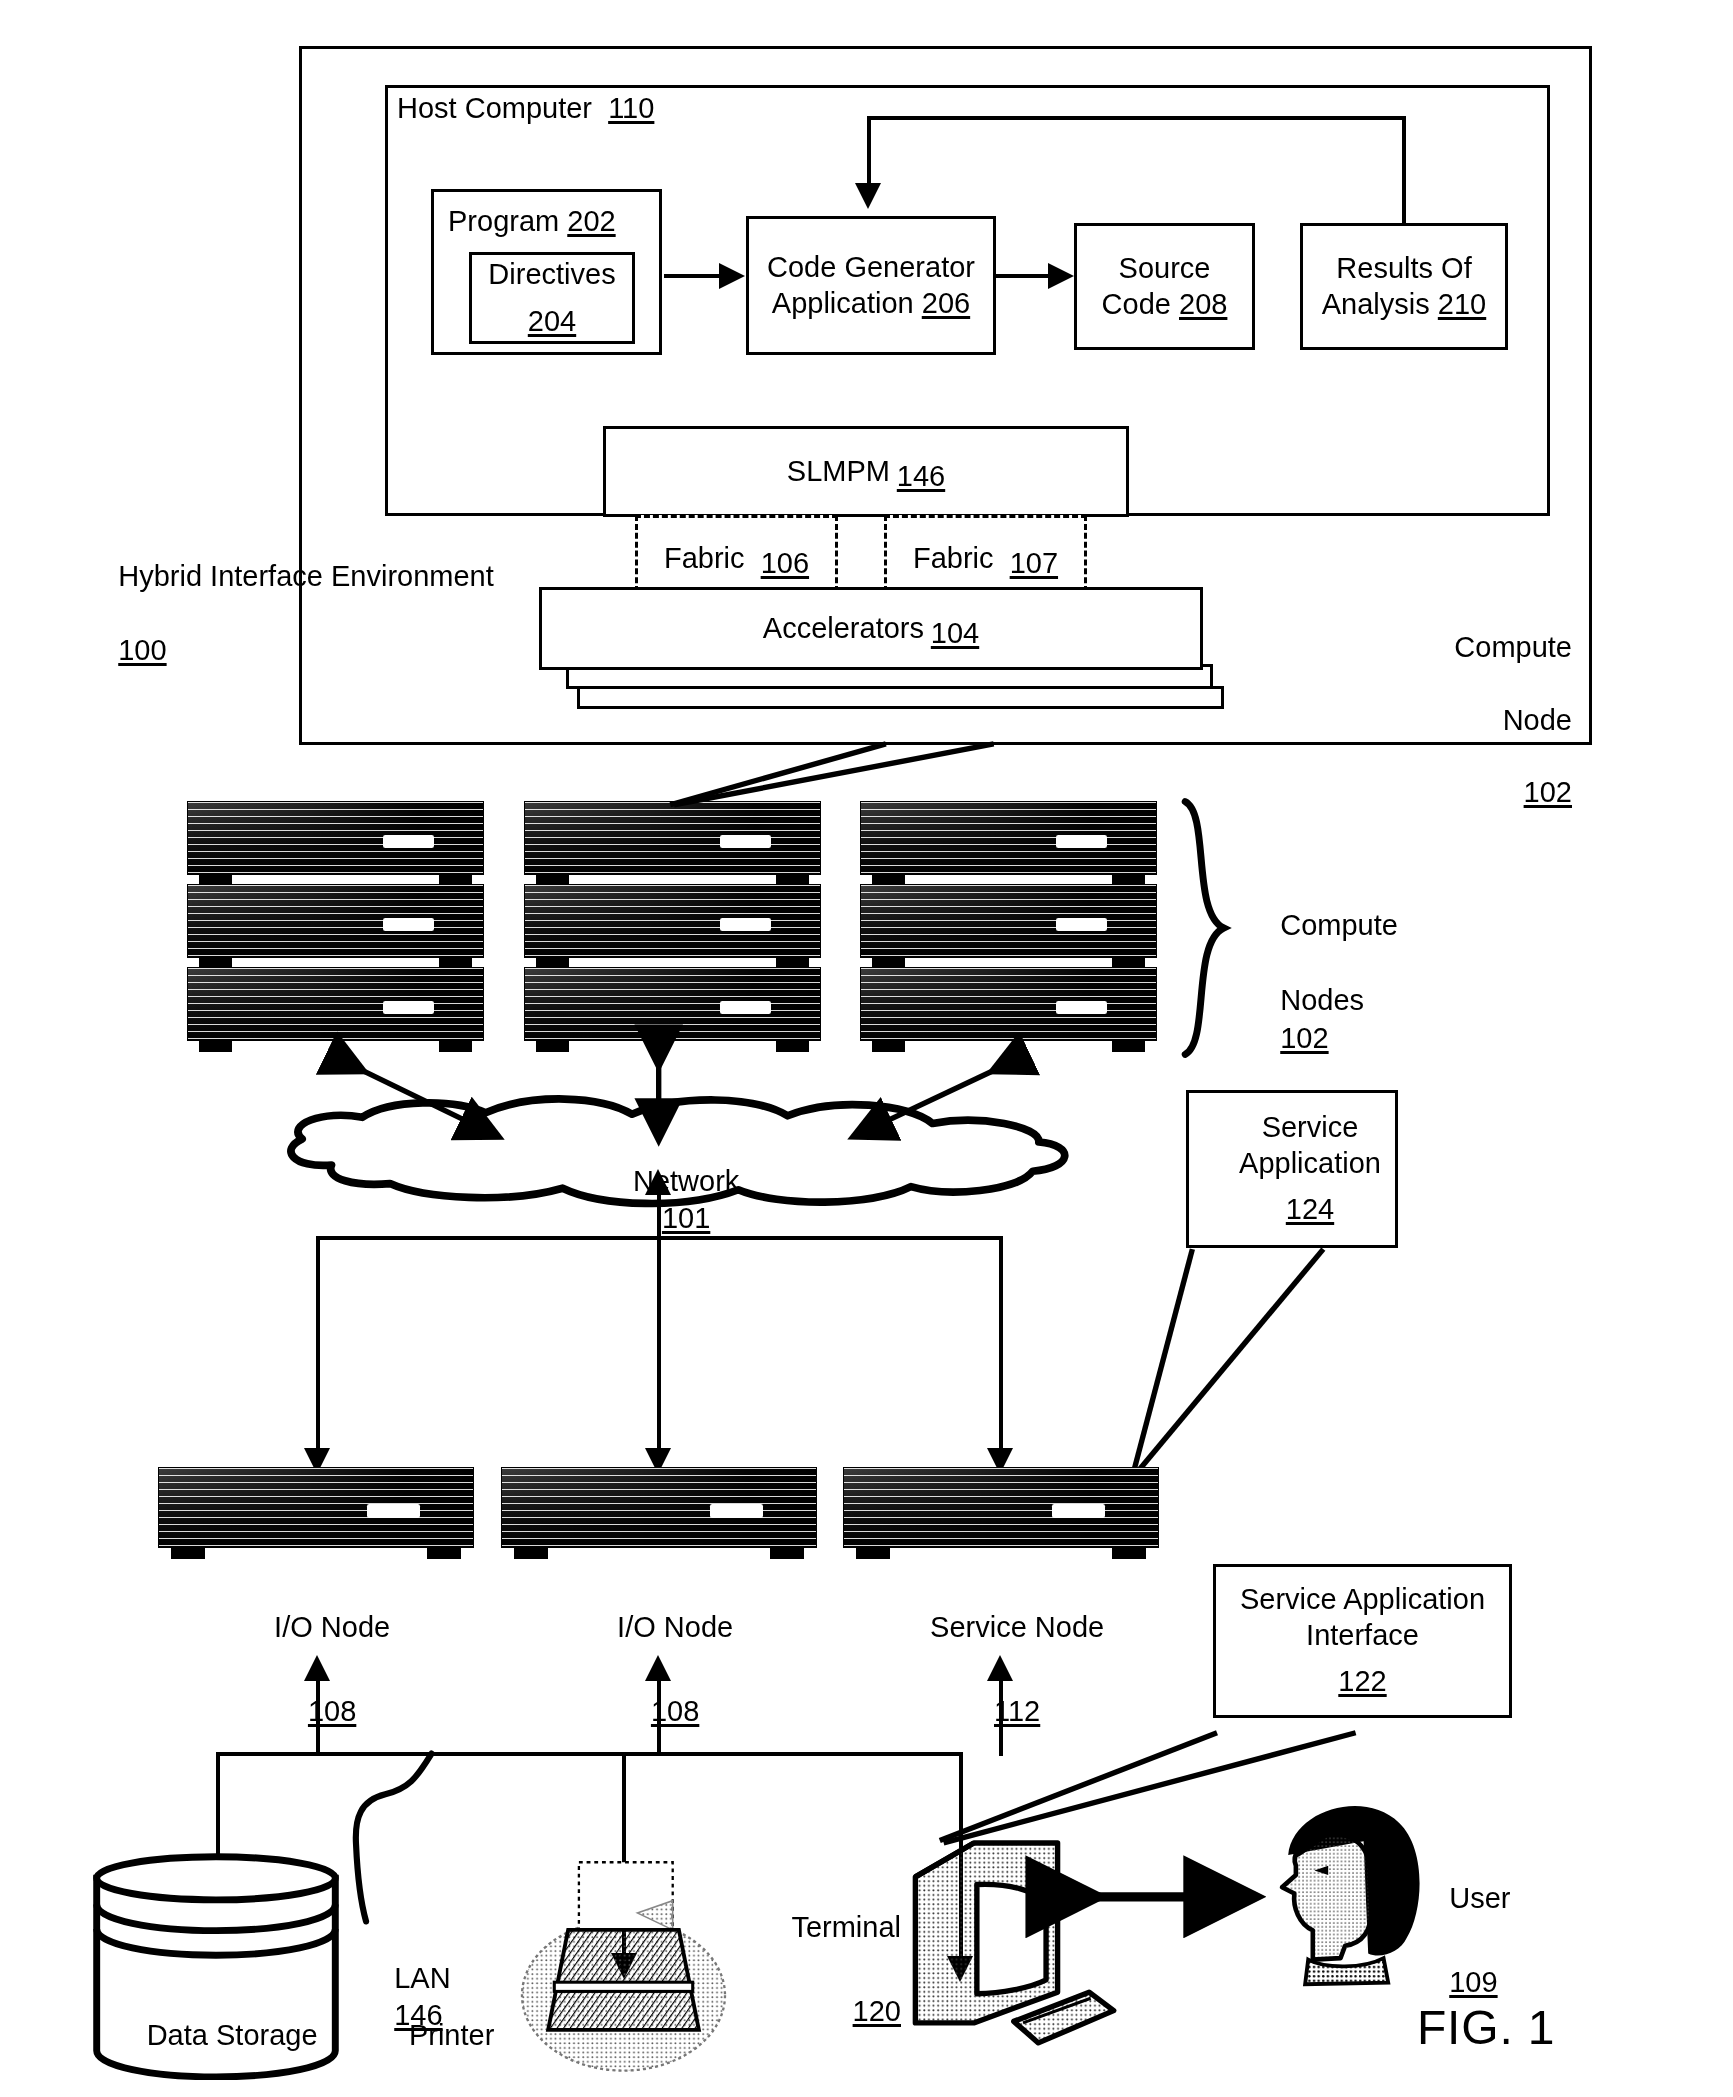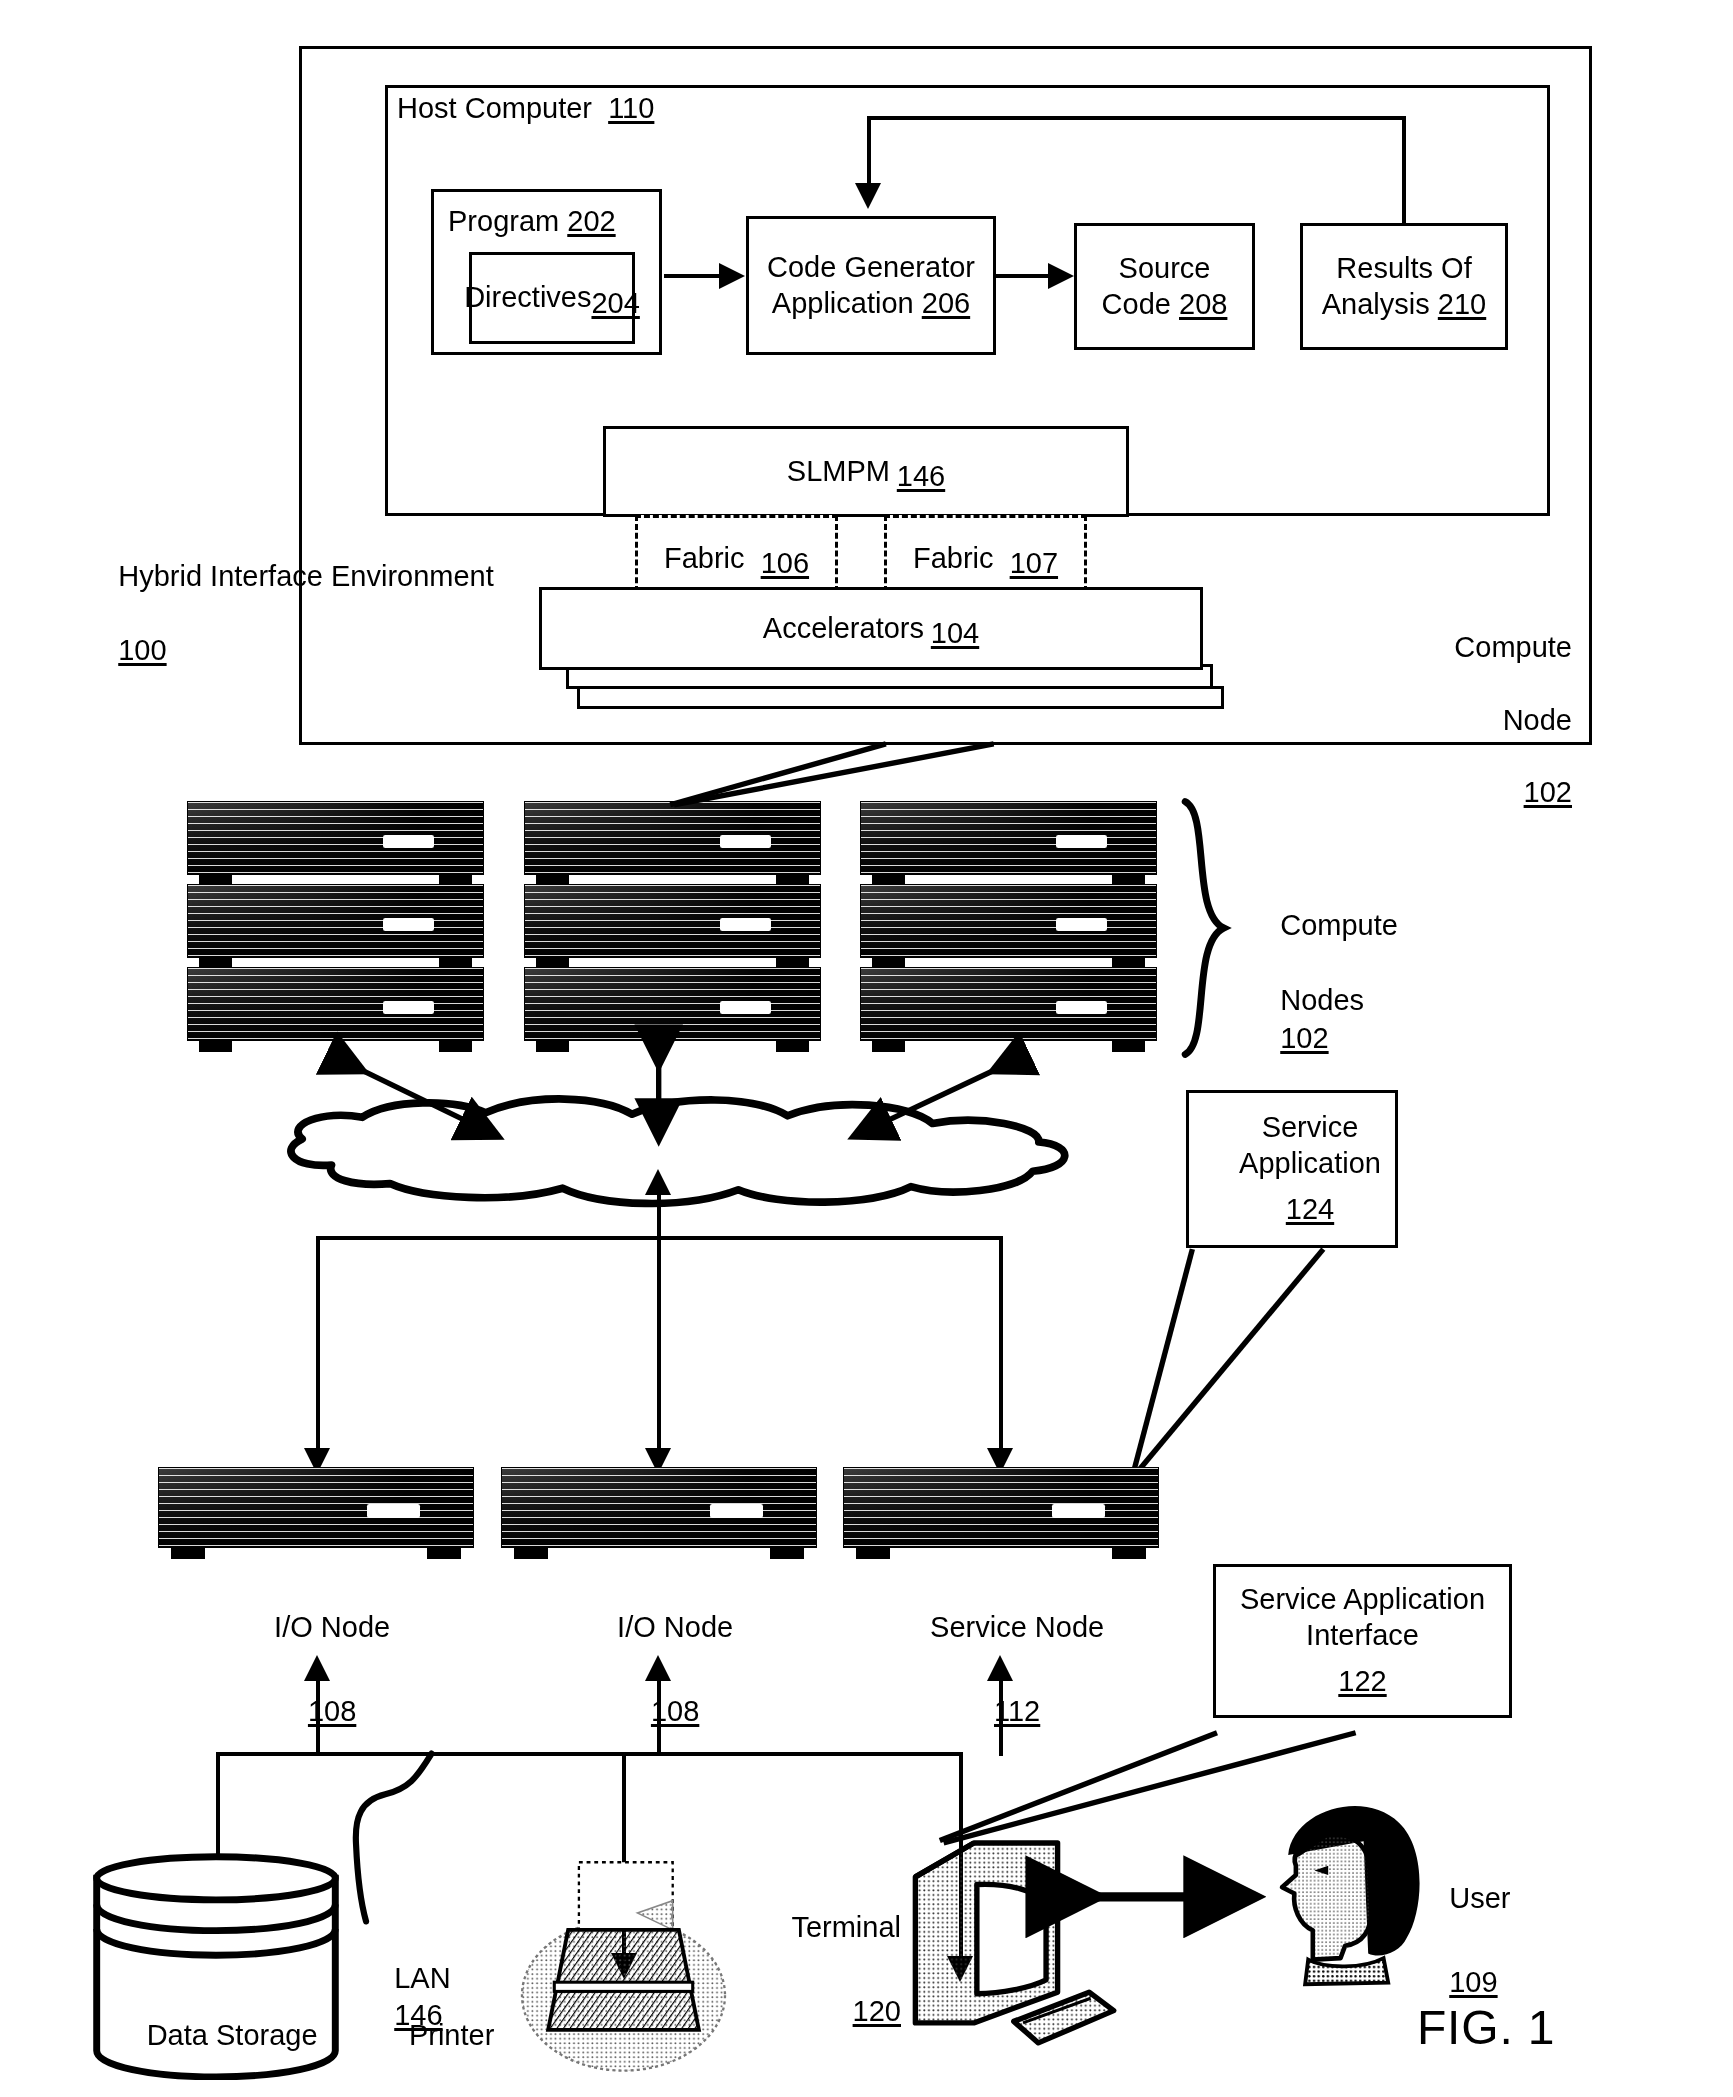--- a/index.html
+++ b/index.html
@@ -140,21 +140,21 @@
     <span class="num">102</span>
   </div>
 
   <div class="box" style="left:385px; top:85px; width:1165px; height:431px;"></div>
 
   <div class="text" style="left:397px; top:90px;"><span>Host Computer</span>&nbsp; <span class="num">110</span></div>
 
   <div class="box tl" style="left:431px; top:189px; width:231px; height:166px; padding:7.7px 0 0 0; display:block;">
     <div class="text" style="position:relative; left:14px; top:3.1px;"><span>Program</span> <span class="num">202</span></div>
 
-    <div class="box" style="left:35px; top:60px; width:166px; height:92px; flex-direction:row;">
+    <div class="box" style="left:35px; top:60px; width:166px; height:92px; flex-direction:column;">
       <div style="font-size:29px;">Directives</div>
       <div class="num" style="font-size:29px;">204</div>
     </div>
   </div>
 
   <div class="hline" style="left:664px; top:274px; width:59px;"></div>
   <div class="arrow-r" style="left:719px; top:263px;"></div>
 
   <div class="box" style="left:746px; top:216px; width:250px; height:139px; flex-direction:column;">
     <div class="lbl">Code Generator</div>
@@ -289,20 +289,24 @@
                C 772 4, 870 12, 900 38
                C 962 26, 1040 42, 1038 62
                C 1086 66, 1082 96, 1030 100
                C 1010 126, 920 134, 872 120
                C 820 146, 700 146, 648 124
                C 580 150, 470 146, 420 122
                C 350 142, 240 136, 196 116
                C 150 120, 112 110, 120 92 Z" fill="#fff" stroke="#000" stroke-width="10" stroke-linejoin="round"></path>
     </svg>
   </div>
+  <div class="text center" style="left:431px; top:1127px; width:478px;">
+    <span>Network</span>
+    <span class="num">101</span>
+  </div>
 
   <svg class="overlay" viewBox="0 0 2251 2723">
     <defs>
       <marker id="ah" markerWidth="9" markerHeight="9" refX="7.4" refY="4.5" orient="auto">
         <path d="M0,0 L9,4.5 L0,9 z" fill="#000"></path>
       </marker>
     </defs>
 
     <line x1="470" y1="1390" x2="645" y2="1475" stroke="#000" stroke-width="7" marker-start="url(#ah)" marker-end="url(#ah)"></line>
 

